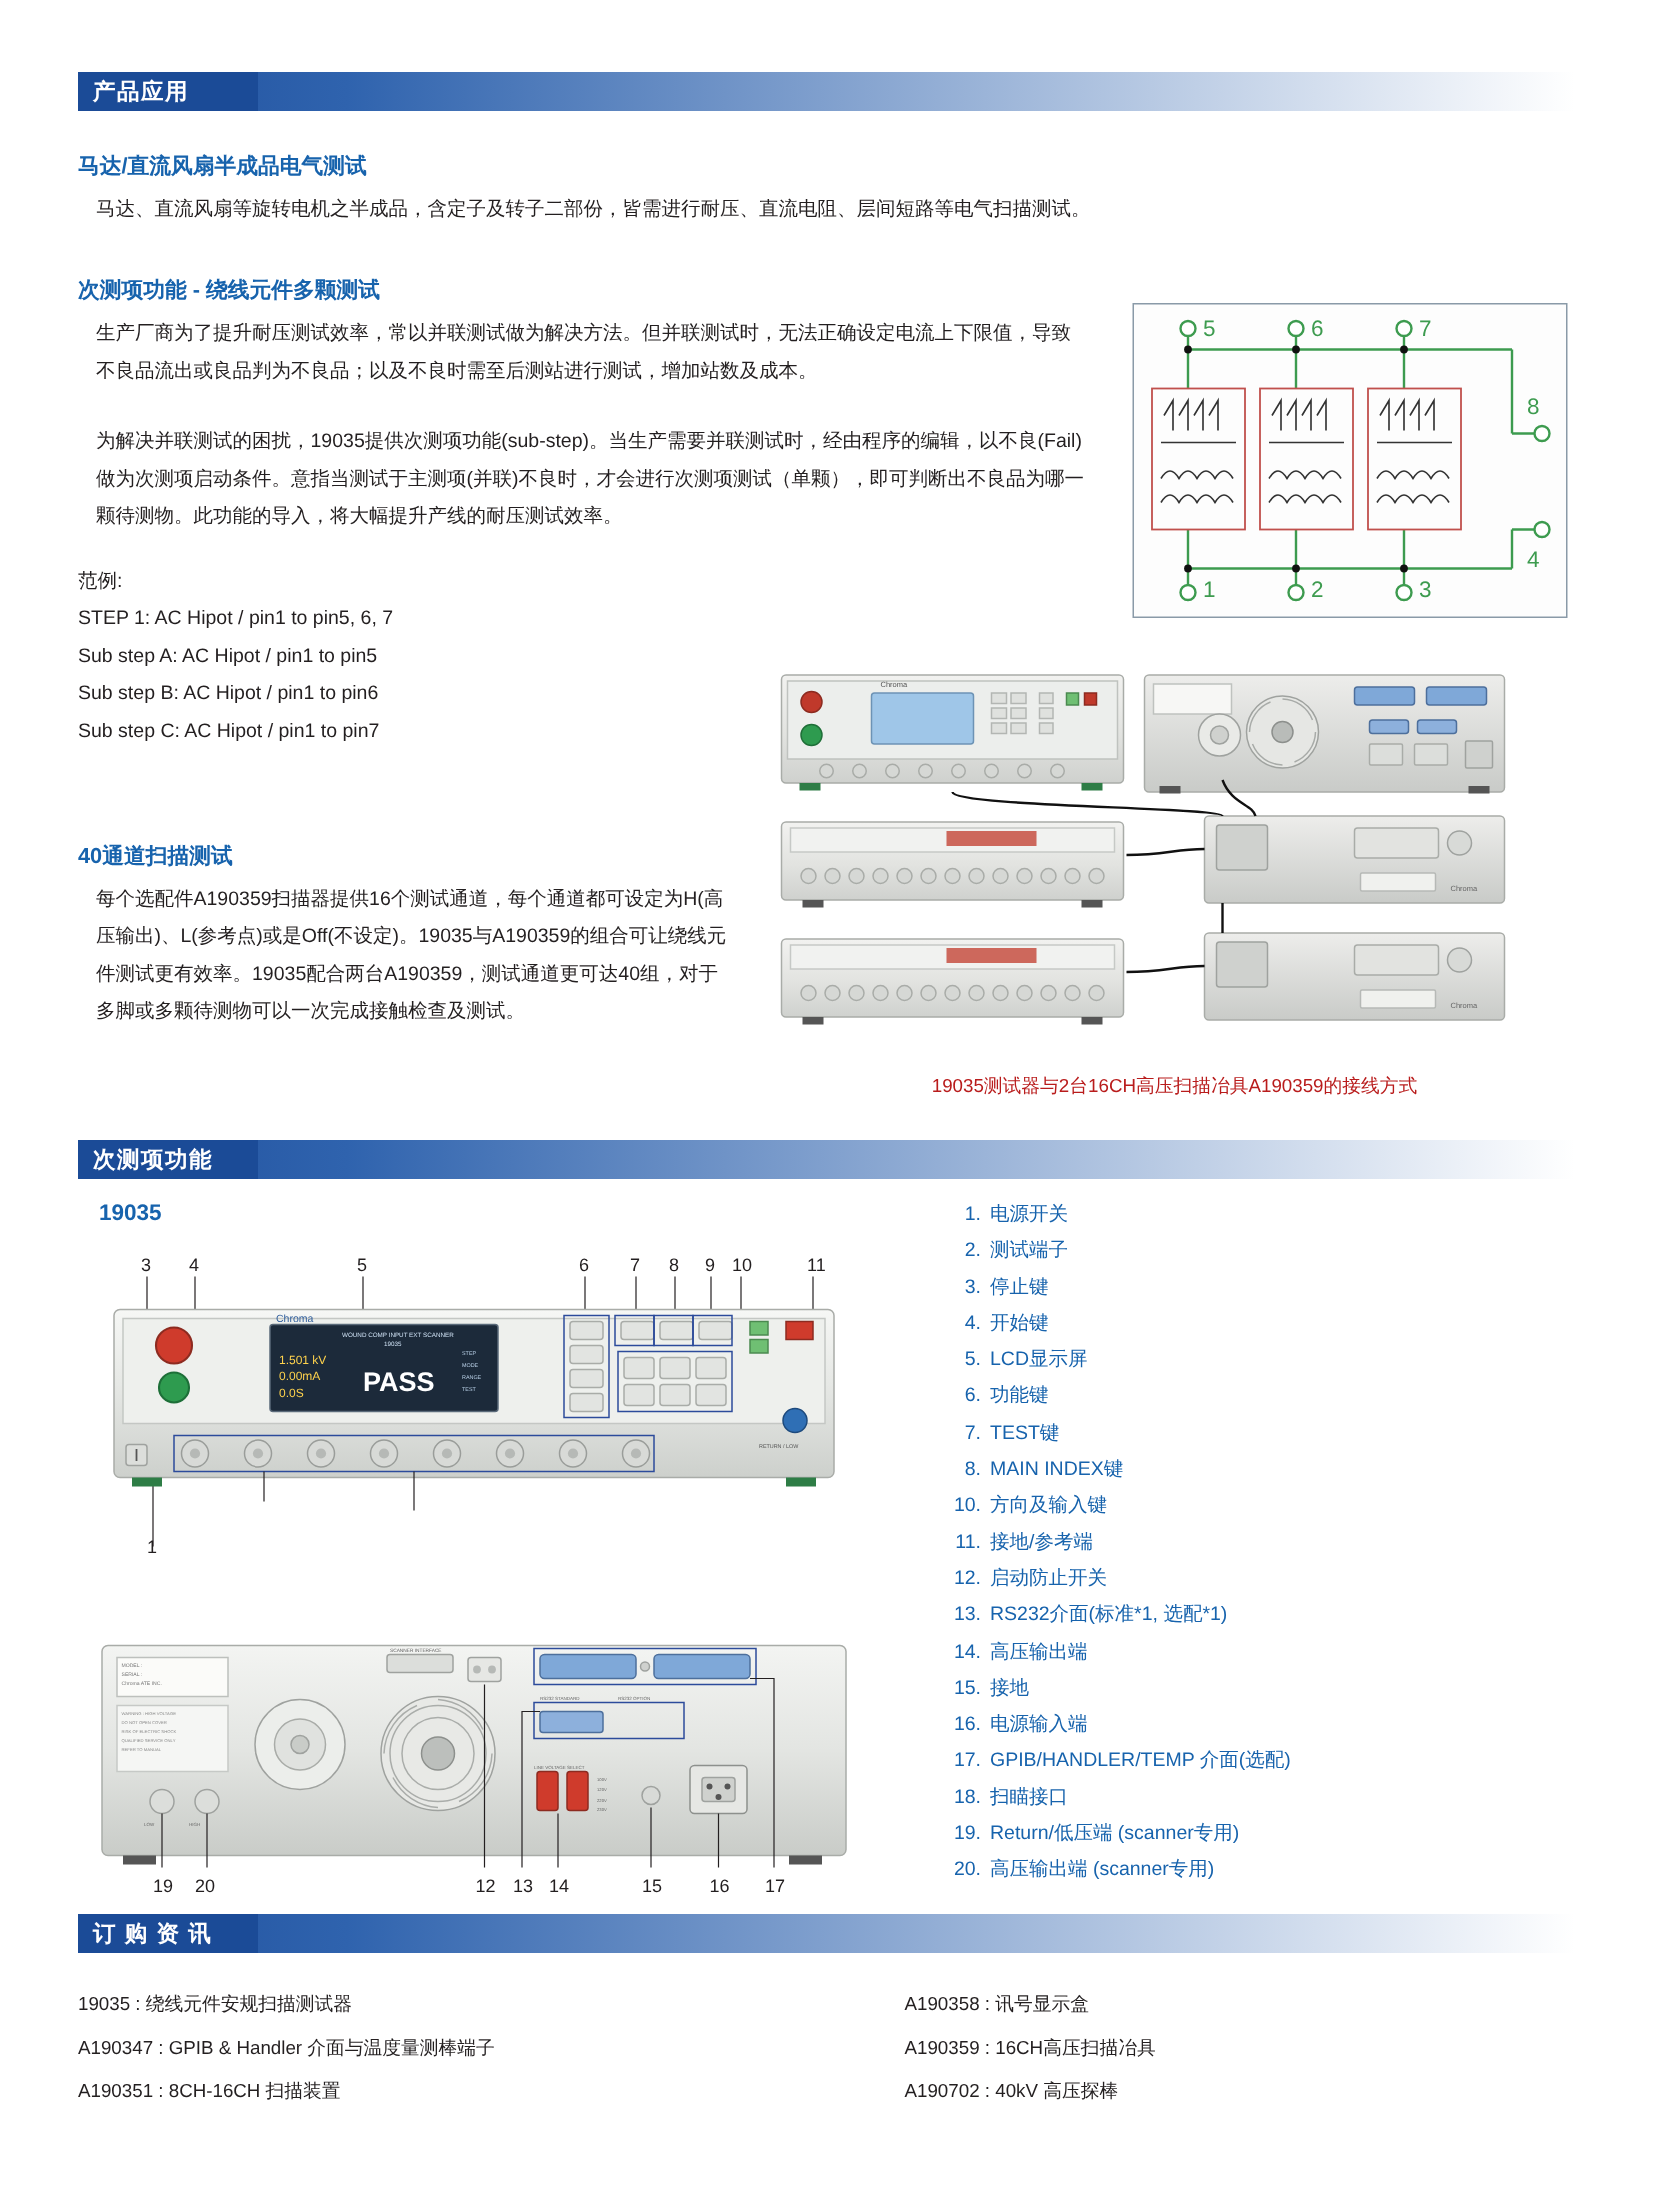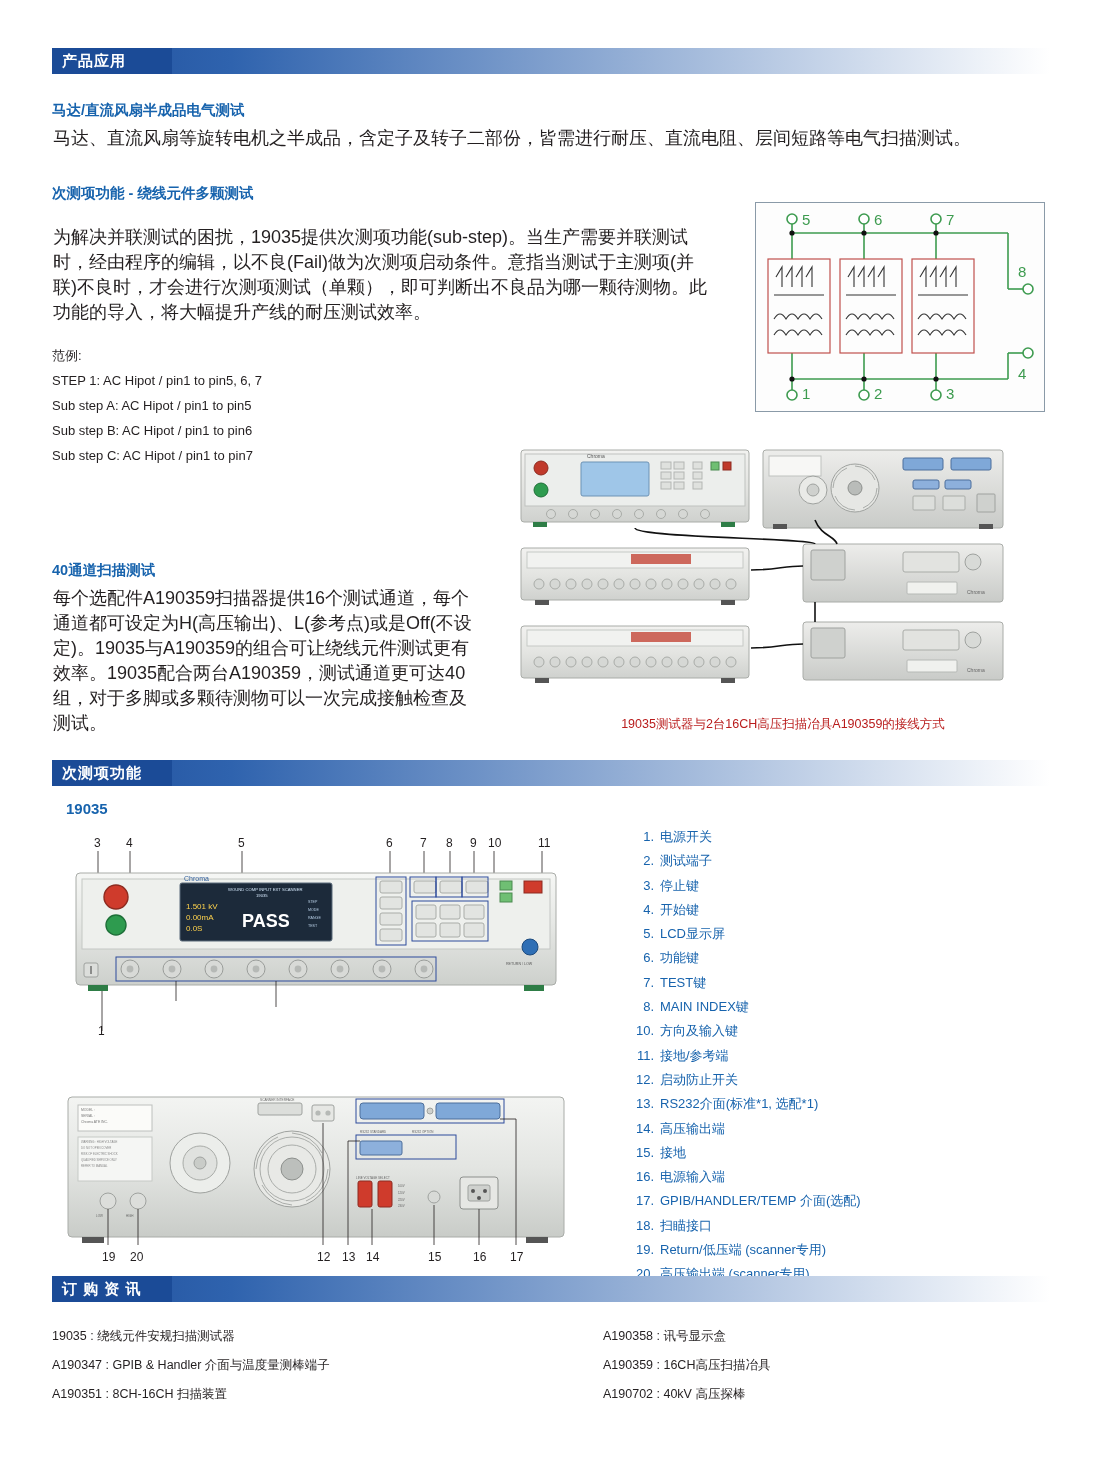--- a/index.html
+++ b/index.html
@@ -38,23 +38,23 @@
 
   
   .content { margin: 0 52px; }
   h3.sub {
     color: #1763ad;
     font-size: 14.5px;
     font-weight: bold;
     margin: 16px 0 6px 0;
   }
   p.body {
-    font-size: 18px;
+    font-size: 13px;
     line-height: 25px;
-    margin: 0 0 6px 1px;
+    margin: 0 0 6px 12px;
     color: #231f20;
   }
   .narrow { width: 660px; }
 
   .example-list { font-size: 13px; line-height: 25px; }
 
   
   .fig-wireblock {
     position: absolute;
     left: 755px; top: 202px;
@@ -81,21 +81,20 @@
   .panel-title {
     position:absolute; left: 66px; top: 800px;
     color: #1763ad; font-size: 15px; font-weight: bold;
   }
   .legend {
     position: absolute; left: 628px; top: 797px;
     width: 420px;
     font-size: 13px;
     line-height: 24.3px;
     color: #1763ad;
-    margin-top: 28px;
   }
   .legend li { list-style: none; }
   .legend ol { margin:0; padding:0; }
   .legend .num { display:inline-block; width: 26px; text-align:right; margin-right:6px; }
 
   .front-panel-wrap { position:absolute; left: 60px; top: 835px; width: 560px; height: 205px; }
   .rear-panel-wrap  { position:absolute; left: 60px; top: 1085px; width: 560px; height: 190px; }
 
   
   .order-list { font-size: 12.5px; line-height: 29px; }
@@ -114,20 +113,21 @@
     </div>
   </div>
 
   <div class="content" style="position:absolute; left:0; top:85px; width:1102px;">
     <h3 class="sub">马达/直流风扇半成品电气测试</h3>
     <p class="body" style="width:1000px;">马达、直流风扇等旋转电机之半成品，含定子及转子二部份，皆需进行耐压、直流电阻、层间短路等电气扫描测试。</p>
   </div>
 
   <div class="content" style="position:absolute; left:0; top:168px; width:1102px;">
     <h3 class="sub">次测项功能 - 绕线元件多颗测试</h3>
+    <p class="body narrow">生产厂商为了提升耐压测试效率，常以并联测试做为解决方法。但并联测试时，无法正确设定电流上下限值，导致不良品流出或良品判为不良品；以及不良时需至后测站进行测试，增加站数及成本。</p>
     <p class="body narrow" style="margin-top:22px;">为解决并联测试的困扰，19035提供次测项功能(sub-step)。当生产需要并联测试时，经由程序的编辑，以不良(Fail)做为次测项启动条件。意指当测试于主测项(并联)不良时，才会进行次测项测试（单颗），即可判断出不良品为哪一颗待测物。此功能的导入，将大幅提升产线的耐压测试效率。</p>
 
     <div class="example-list" style="margin-top:18px;">
       <div>范例:</div>
       <div>STEP 1: AC Hipot / pin1 to pin5, 6, 7</div>
       <div>Sub step A: AC Hipot / pin1 to pin5</div>
       <div>Sub step B: AC Hipot / pin1 to pin6</div>
       <div>Sub step C: AC Hipot / pin1 to pin7</div>
     </div>
   </div>

